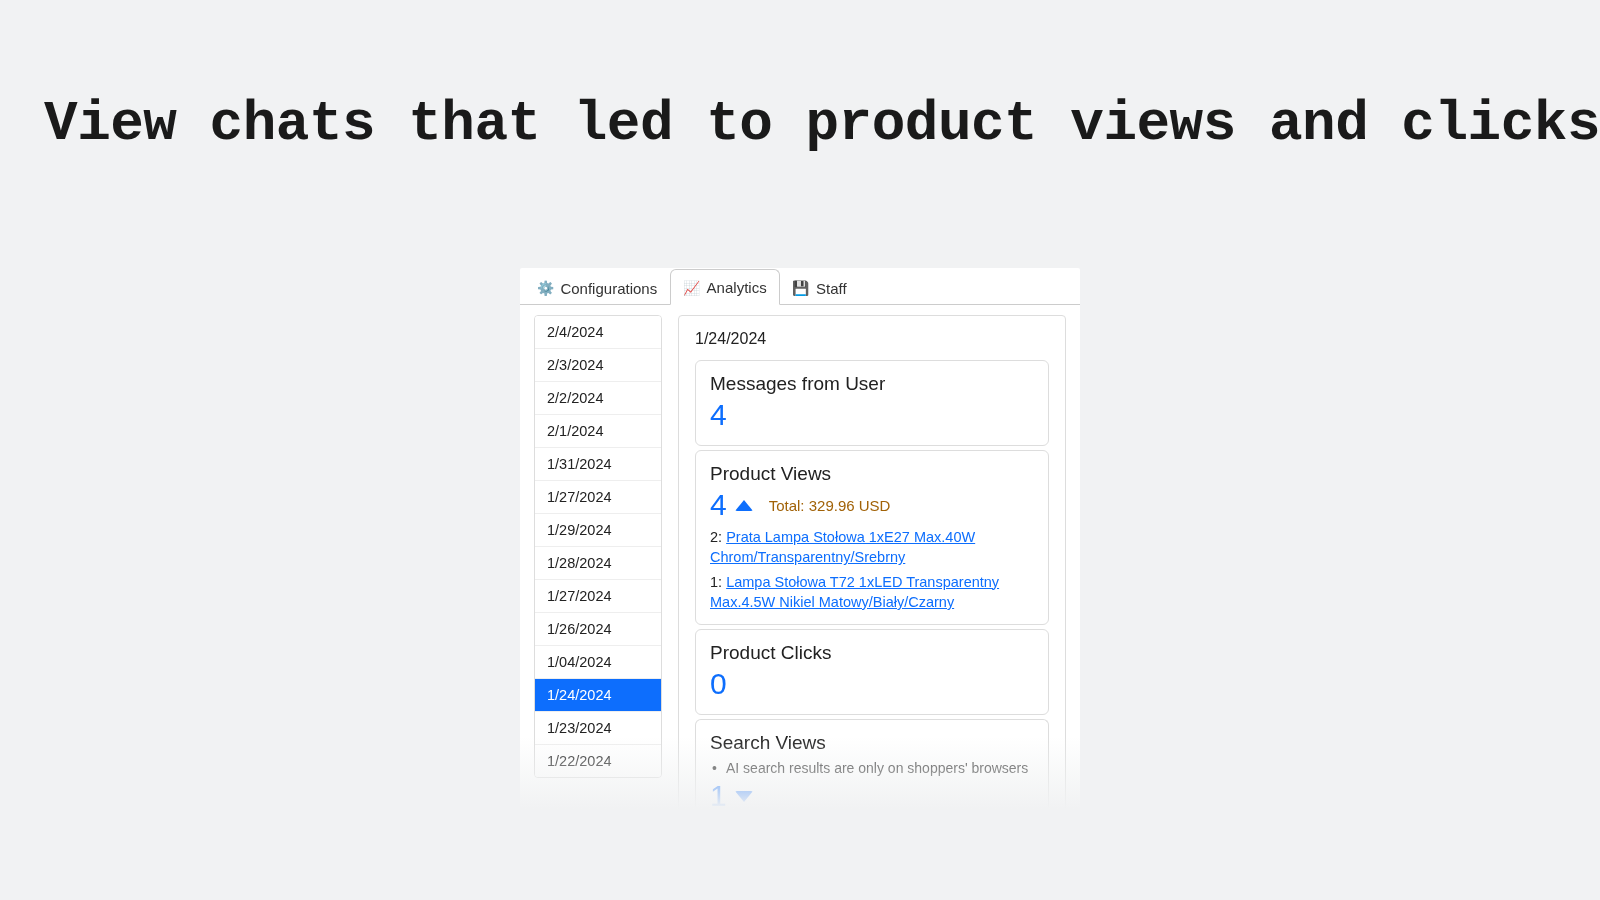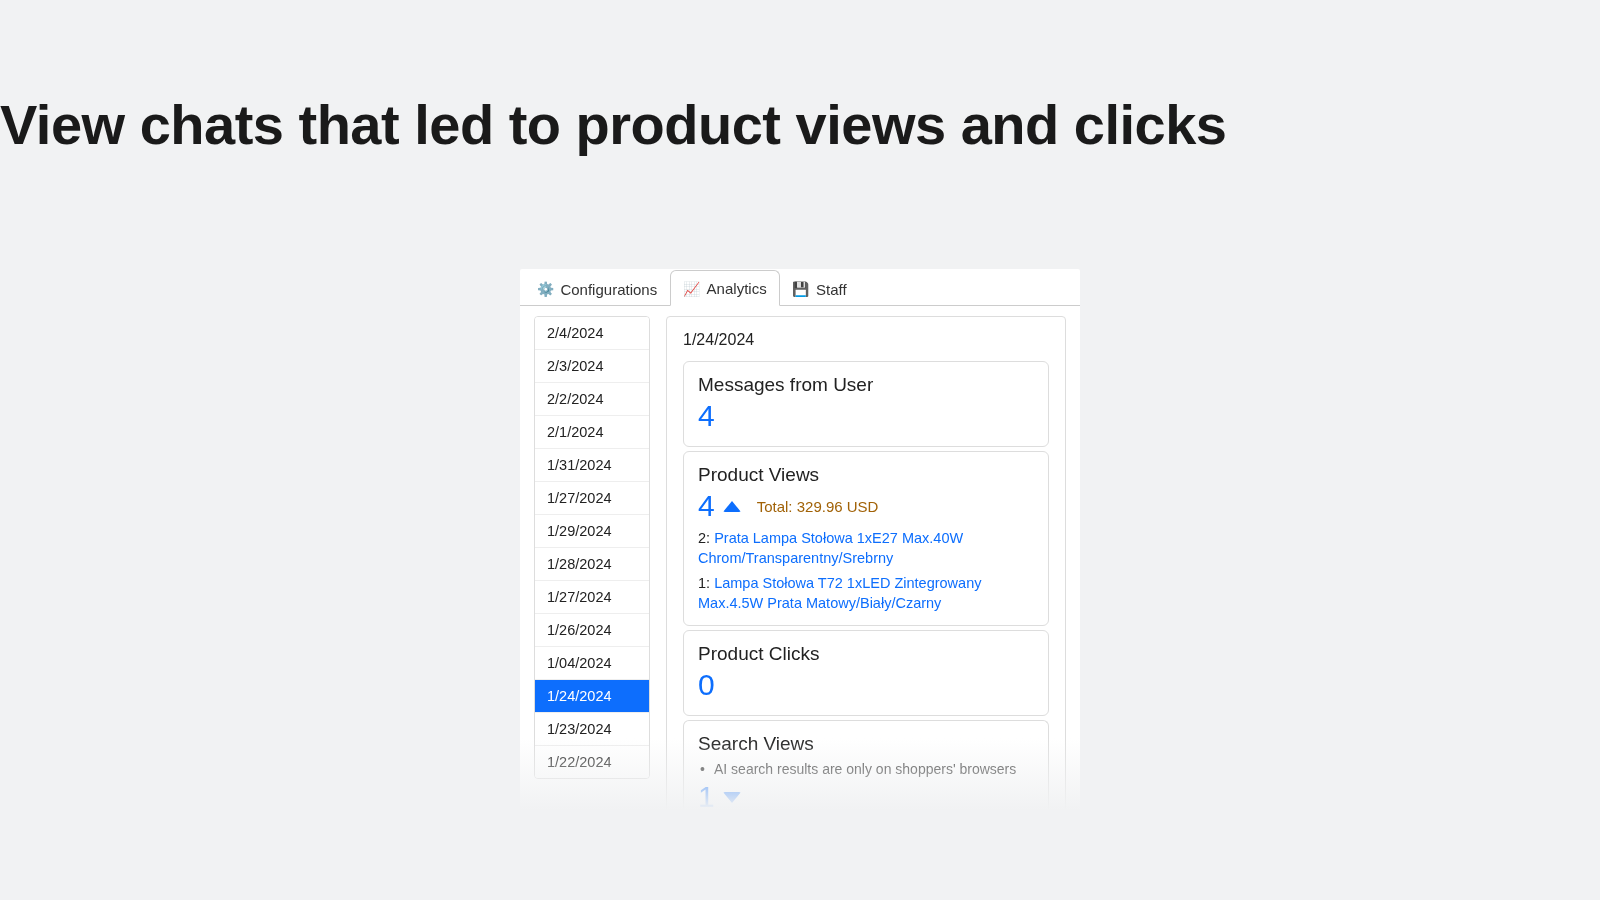--- a/index.html
+++ b/index.html
@@ -7,24 +7,24 @@
     width: 1600px;
     height: 900px;
     background: #f1f2f3;
     font-family: -apple-system, BlinkMacSystemFont, "Segoe UI", Helvetica, Arial, sans-serif;
     color: #1a1a1a;
     overflow: hidden;
   }
   .page-title {
     font-size: 56px;
     font-weight: 700;
-    text-align: left;
+    text-align: right;
     padding-top: 92px;
     letter-spacing: -0.5px;
-    font-family: Liberation Sans, sans-serif;
+    font-family: Liberation Mono, monospace;
   }
   .app {
     width: 560px;
     margin: 112px auto 0;
     background: #fff;
     border-radius: 2px;
   }
   .tabs {
     display: flex;
     border-bottom: 1px solid #ccc;
@@ -51,21 +51,21 @@
     background: #fff;
   }
   .tab-icon { font-size: 14px; }
   .body {
     display: flex;
     padding: 10px 14px 0 14px;
     gap: 16px;
     align-items: flex-start;
   }
   .date-list {
-    width: 116px;
+    width: 128px;
     border: 1px solid #ddd;
     border-radius: 4px;
     overflow: hidden;
     flex-shrink: 0;
   }
   .date-item {
     padding: 8px 12px;
     font-size: 14.5px;
     color: #222;
     border-bottom: 1px solid #eee;
@@ -131,20 +131,21 @@
     margin-left: 8px;
   }
   .prod-line {
     font-size: 14.5px;
     color: #222;
     margin-top: 4px;
     line-height: 1.4;
   }
   .prod-link {
     color: #0d6efd;
+    text-decoration: underline;
     cursor: pointer;
   }
   .tooltip-wrap {
     position: relative;
     margin: 14px 0 10px;
   }
   .tooltip {
     background: #1a1a1a;
     color: #fff;
     font-size: 13.5px;
@@ -248,21 +249,21 @@
           <span class="big-num">4</span>
           <span class="caret-up"></span>
           <span class="total">Total: 329.96 USD</span>
         </div>
         <div class="prod-line">
           <span>2: </span><a class="prod-link">Prata Lampa Stołowa 1xE27 Max.40W Chrom/Transparentny/Srebrny</a>
         </div>
 
 
         <div class="prod-line">
-          <span>1: </span><a class="prod-link">Lampa Stołowa T72 1xLED Zintegrowany Max.4.5W Prata Matowy/Biały/Czarny</a>
+          <span>1: </span><a class="prod-link">Lampa Stołowa T72 1xLED Transparentny Max.4.5W Nikiel Matowy/Biały/Czarny</a>
         </div>
       </div>
 
       <div class="card">
         <div class="card-title">Product Clicks</div>
         <div class="big-num">0</div>
       </div>
 
       <div class="card" style="margin-bottom:0;border-bottom:none;border-radius:6px 6px 0 0;">
         <div class="card-title">Search Views</div>

